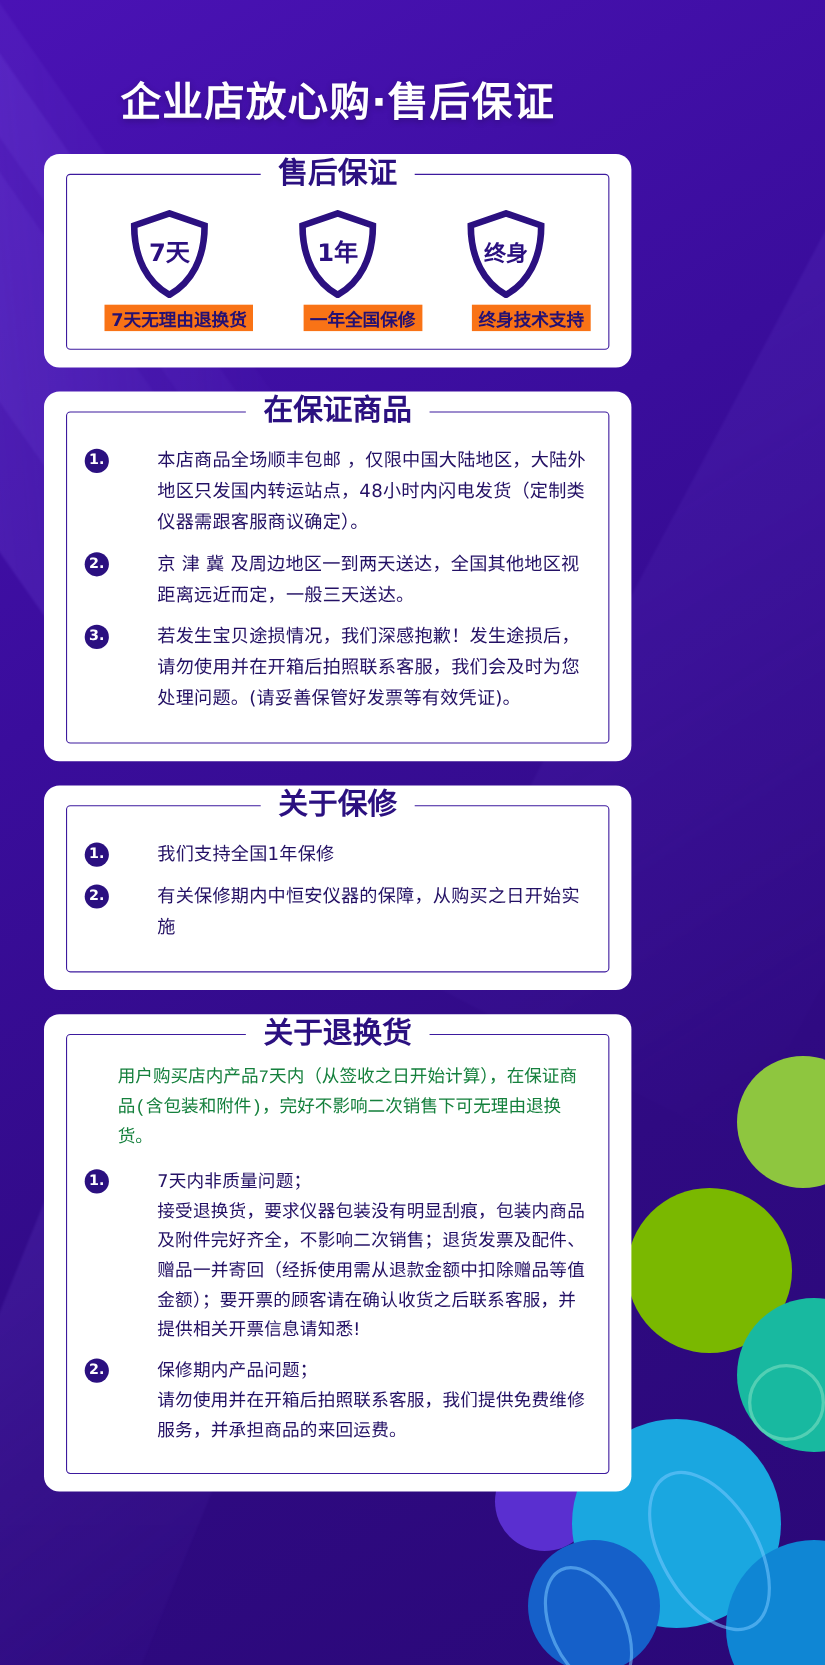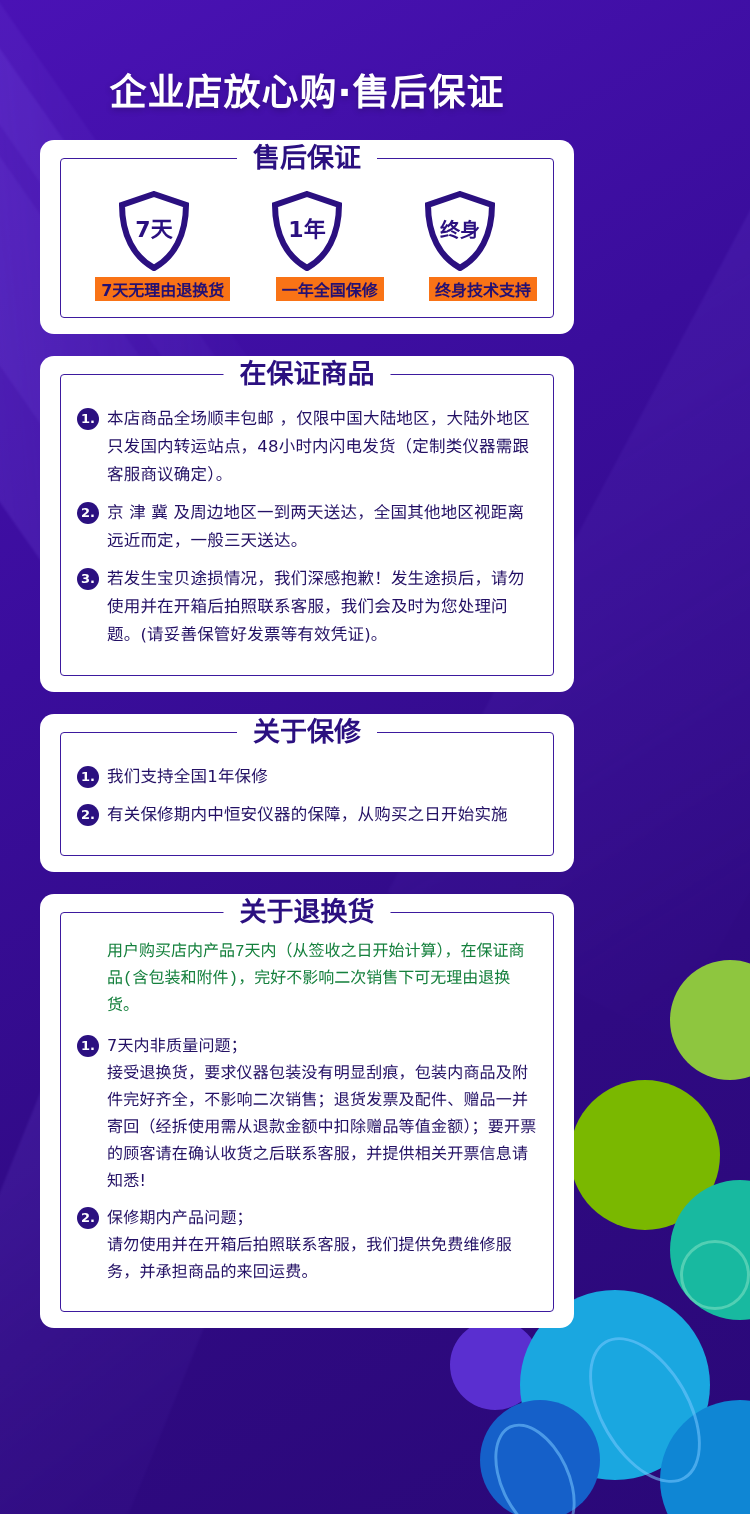--- a/index.html
+++ b/index.html
@@ -136,20 +136,21 @@
     line-height: 22px;
     text-align: center;
     margin-right: 8px;
     margin-top: 3px;
   }
   .txt {
     color: #231064;
     font-size: 16.5px;
     line-height: 28px;
     letter-spacing: .2px;
+    margin-left: 36px;
   }
   .txt.small { font-size: 16px; line-height: 27px; }
   .plain-para {
     color: #15803d;
     font-size: 16px;
     line-height: 27px;
     padding-left: 30px;
     margin-bottom: 12px;
     font-family: Liberation Mono, monospace;
   }

